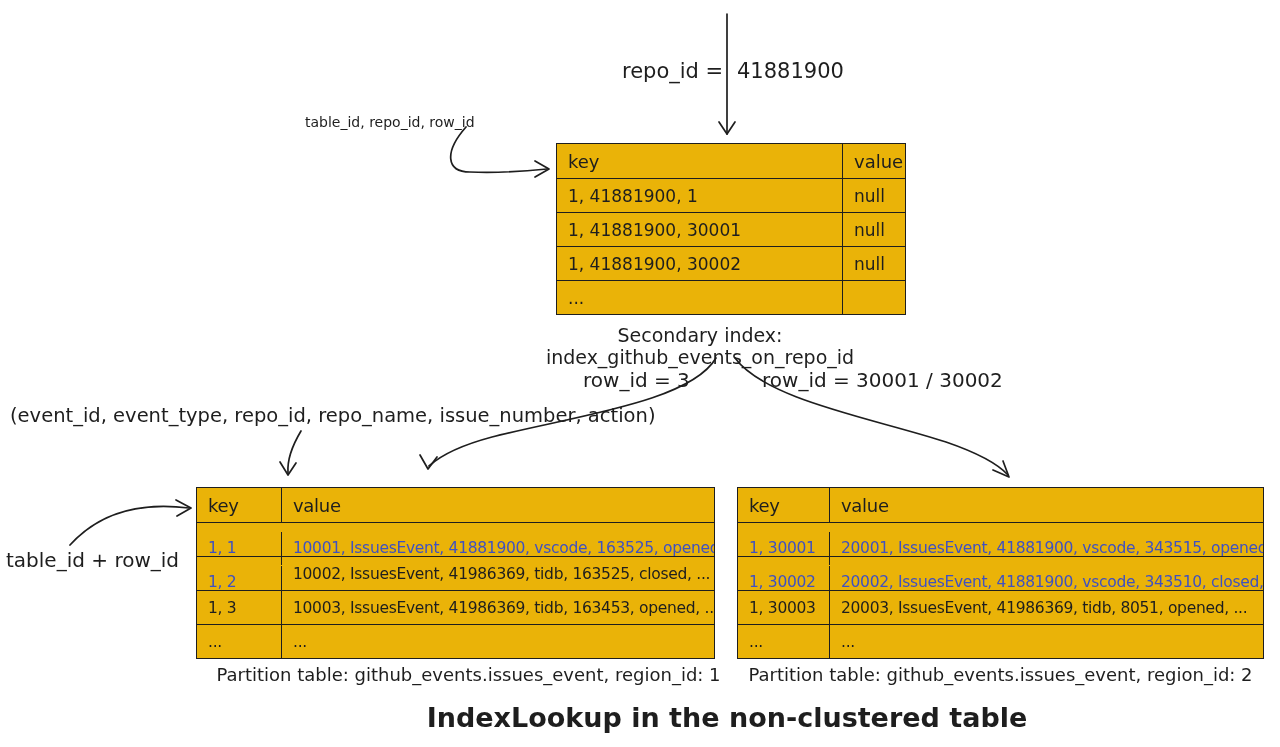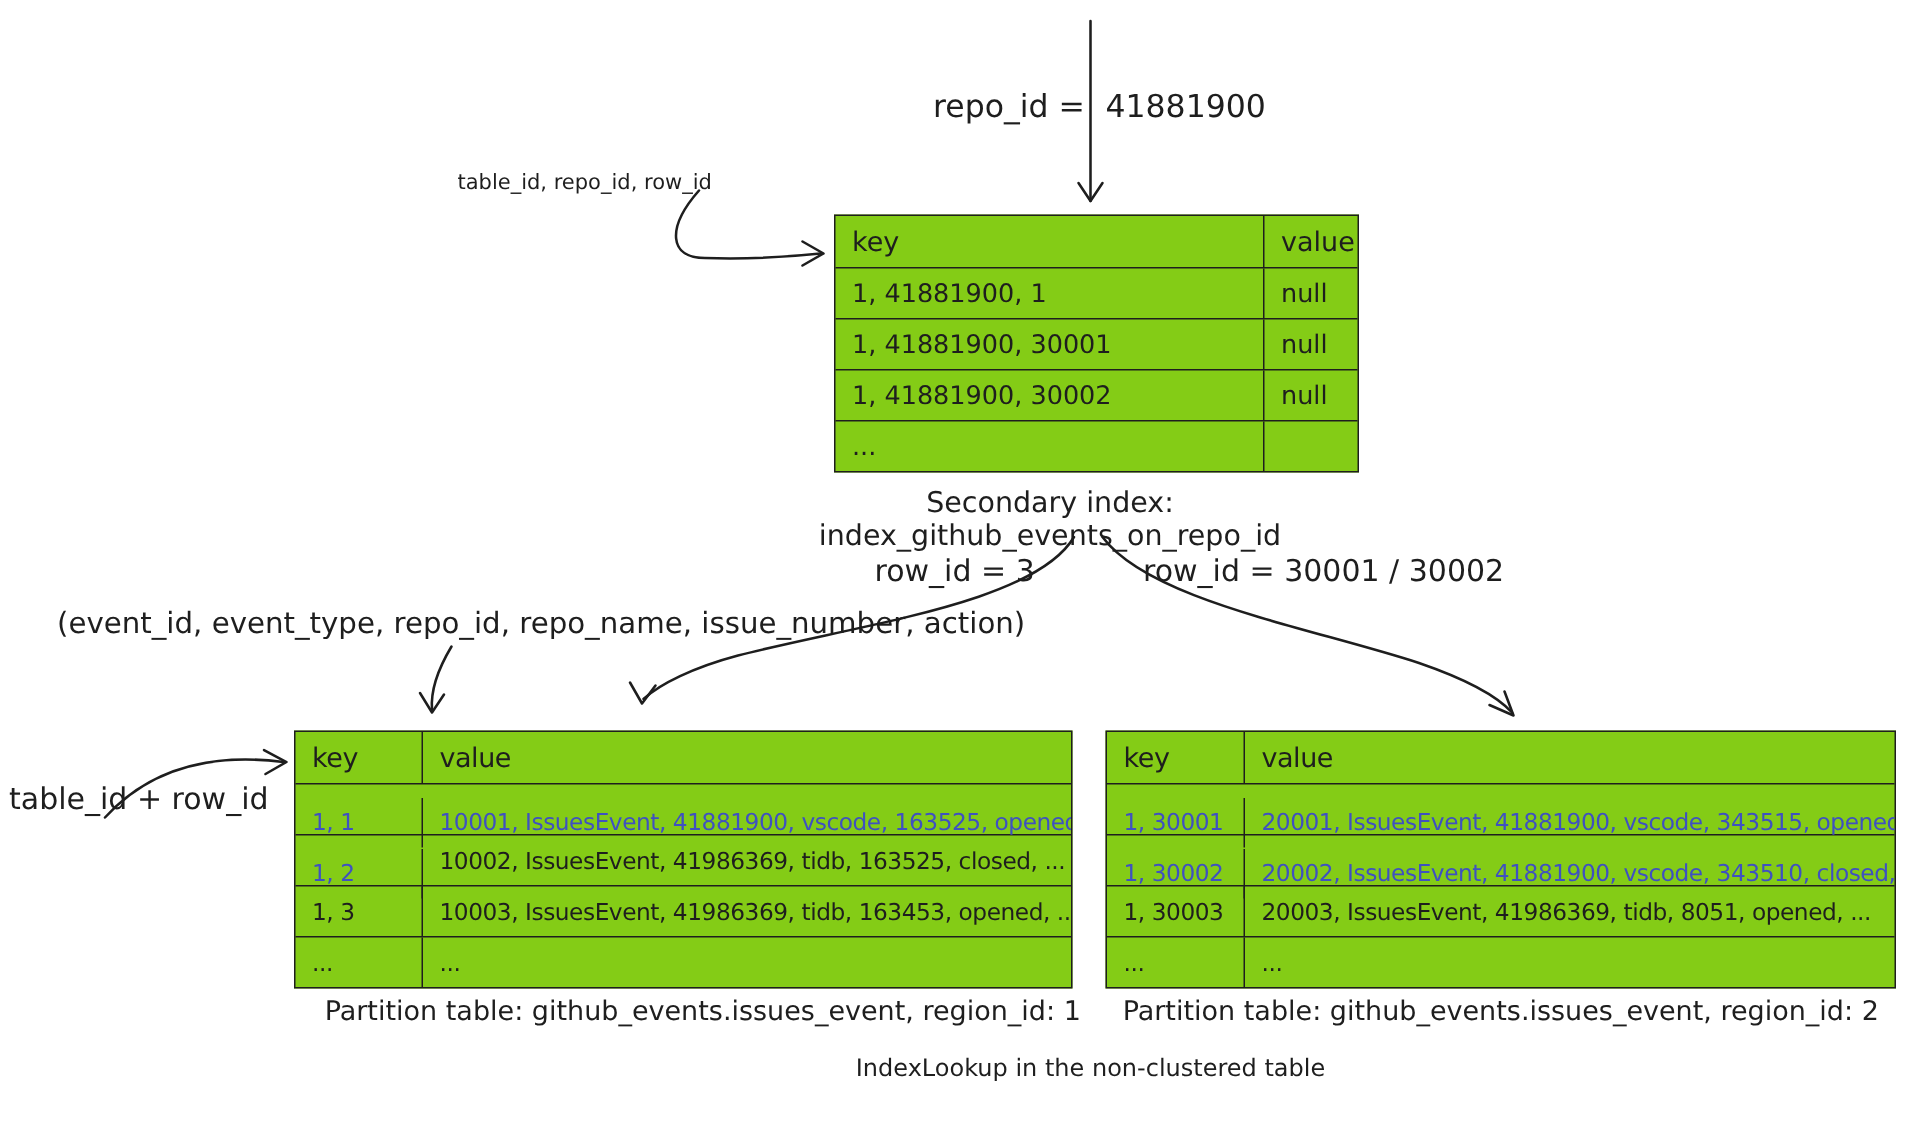--- a/index.html
+++ b/index.html
@@ -13,21 +13,21 @@
   .diagram { position:absolute; inset:0; width:1280px; height:747px;padding-left:36px; }
   svg.arrows { position:absolute; left:0; top:0; width:1280px; height:747px; z-index:1; pointer-events:none; }
   svg.arrows path, svg.arrows polyline, svg.arrows line {
     stroke:var(--ink,#1e1e1e); stroke-width:1.7; fill:none;
     stroke-linecap:round; stroke-linejoin:round;
   }
   .label { position:absolute; z-index:2; white-space:nowrap; color:var(--ink,#1e1e1e); }
   .caption { position:absolute; z-index:2; text-align:center; font-size:18px; color:var(--ink,#1e1e1e); }
 
   .table {
-    position:absolute; z-index:2; background:#84cc16;
+    position:absolute; z-index:2; background:#eab308;
     border:1.8px solid var(--ink,#1e1e1e);
   }
   .trow { display:flex; height:34px; align-items:center; border-top:1.6px solid var(--ink,#1e1e1e); }
   .trow.head { border-top:none; }
   .cell { padding:0 11px; white-space:nowrap; overflow:hidden; }
   .cell.key-cell { flex:none; border-right:1.6px solid var(--ink,#1e1e1e); height:100%; display:flex; align-items:center; }
   .cell.value-cell { flex:1; }
   .blue { color:var(--accent,#3f51c1);margin-top:17px; }
 
   .sec { left:556px; top:143px; width:350px; }
@@ -40,25 +40,25 @@
   .pleft .key-cell { width:85px; }
   .pright .key-cell { width:92px; }
   .pleft .head .cell, .pright .head .cell, .sec .head .cell { font-size:18px; }
 
   .lbl-top-left   { left:622px; top:59px;  font-size:21px; }
   .lbl-top-right  { left:737px; top:59px;  font-size:21px; }
   .lbl-idx-schema { left:305px; top:114px;  font-size:14px; }
   .cap-sec        { left:480px; top:324px; width:440px; font-size:19px; }
   .lbl-branch-l   { left:583px; top:368px; font-size:20px; }
   .lbl-branch-r   { left:762px; top:368px; font-size:20px; }
-  .lbl-row-schema { left:10px;  top:404px; font-size:19.5px;margin-left:28px; }
-  .lbl-part-key   { left:6px;   top:520px; font-size:20px; }
+  .lbl-row-schema { left:10px;  top:404px; font-size:19.5px; }
+  .lbl-part-key   { left:6px;   top:548px; font-size:20px; }
   .cap-pleft      { left:196px; top:664px; width:519px;margin-left:13px; }
   .cap-pright     { left:737px; top:664px; width:527px; }
-  .lbl-title      { left:360px; top:702px; width:734px; text-align:center; font-size:16px; font-weight:400; }
+  .lbl-title      { left:360px; top:702px; width:734px; text-align:center; font-size:27px; font-weight:700; }
 </style>
 </head>
 <body>
 
 <div class="diagram">
 
   <svg class="arrows" viewBox="0 0 1280 747">
 
     <g>
       <path d="M727 14 L727 134"></path>

